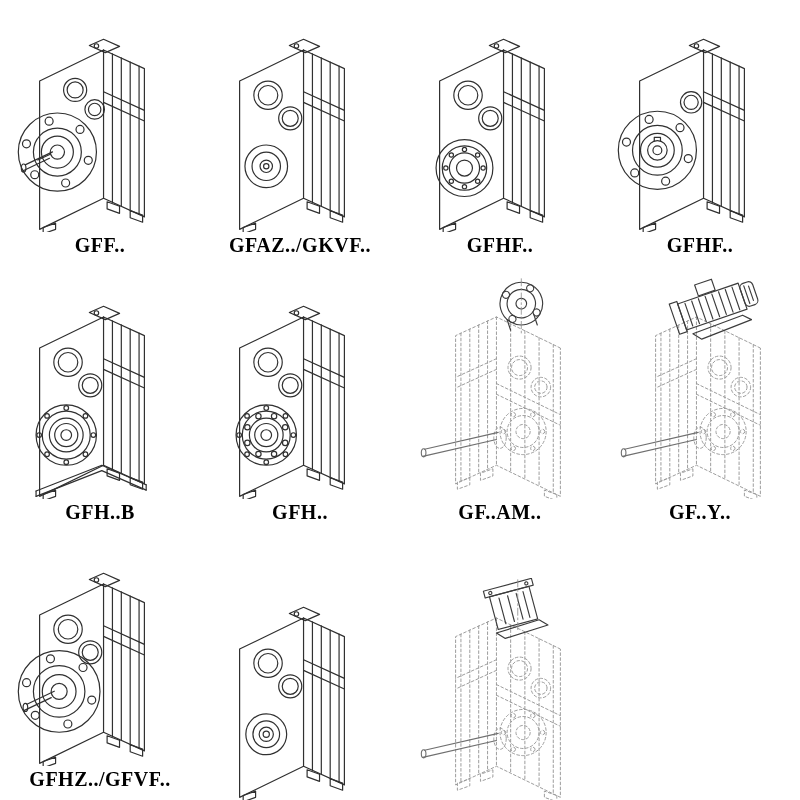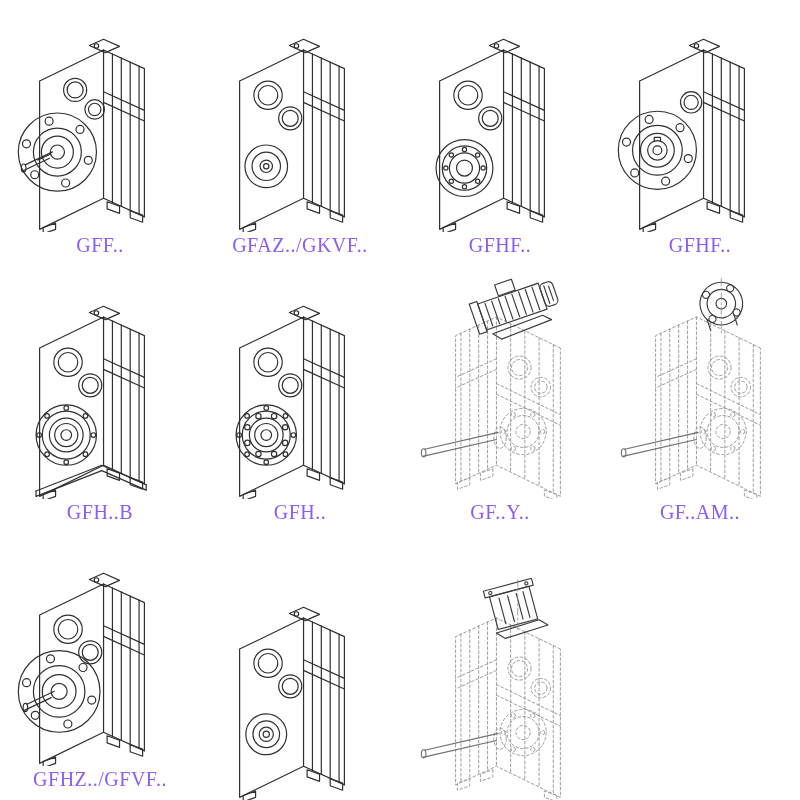--- a/index.html
+++ b/index.html
@@ -4,21 +4,21 @@
 <style>
   html,body{margin:0;padding:0;background:#ffffff;}
   body{width:800px;height:800px;overflow:hidden;font-family:"Liberation Serif","DejaVu Serif",serif;}
   .grid{display:grid;grid-template-columns:200px 200px 200px 200px;grid-template-rows:266px 267px 267px;width:800px;height:800px;}
   figure.cell{margin:0;padding:0;display:flex;flex-direction:column;align-items:center;justify-content:flex-end;background:#ffffff;}
   .cell svg.drawing{width:182px;height:222px;display:block;stroke:#303030;stroke-width:1.35;fill:none;stroke-linecap:round;stroke-linejoin:round;}
   .ph{stroke:#9b9b9b;stroke-width:1.1;stroke-dasharray:3 2.6;}
   .shaft{stroke:#6f6f6f;stroke-width:1.25;stroke-dasharray:none;}
   .att{stroke:#3c3c3c;stroke-width:1.3;stroke-dasharray:none;}
   .cl{stroke:#8a8a8a;stroke-width:0.9;stroke-dasharray:8 3 2 3;}
-  figcaption.label{font-weight:400;font-size:20px;color:#8b5cf6;letter-spacing:0.5px;text-align:right;line-height:1.1;padding:2px 0 10px 0;white-space:nowrap;}
+  figcaption.label{font-weight:700;font-size:20px;color:#000000;letter-spacing:0.5px;text-align:right;line-height:1.1;padding:2px 0 10px 0;white-space:nowrap;}
   figcaption.label-lg{font-size:23px;}
   .bordered{border-left:1px solid #d9d9d9;border-top:1px solid #d9d9d9;}
 </style>
 </head>
 <body>
 
 <svg width="0" height="0" style="position:absolute" aria-hidden="true">
   <defs>
     <symbol id="housing-s">
       <path d="M32 80 L104 45 L150 66 L150 233 L104 212 L32 247 Z"></path>
@@ -234,20 +234,48 @@
   <figure class="cell">
     <svg class="drawing" viewBox="0 0 200 250">
       <g class="ph">
           <use href="#housing-p"></use>
         </g>
       <g class="shaft">
         <path d="M98 175 L15 194"></path>
           <path d="M96 183 L13 202"></path>
           <ellipse cx="14" cy="198" rx="2.6" ry="4.6"></ellipse>
       </g>
+      <g class="att" transform="translate(124,30) rotate(-15)">
+        <circle cx="0" cy="0" r="24"></circle>
+          <circle cx="0" cy="0" r="16"></circle>
+          <circle cx="0" cy="0" r="6"></circle>
+        <circle cx="14.1" cy="14.1" r="4"></circle>
+          <circle cx="-14.1" cy="14.1" r="4"></circle>
+        <circle cx="-14.1" cy="-14.1" r="4"></circle>
+          <circle cx="14.1" cy="-14.1" r="4"></circle>
+      </g>
+      <g class="att">
+        <path d="M108 48 L112 60"></path>
+          <path d="M138 42 L142 54"></path>
+      </g>
+      <path class="cl" d="M124 2 L124 64"></path>
+    </svg>
+    <figcaption class="label">GF..AM..</figcaption>
+  </figure>
+
+  <figure class="cell">
+    <svg class="drawing" viewBox="0 0 200 250">
+      <g class="ph">
+          <use href="#housing-p"></use>
+        </g>
+      <g class="shaft">
+        <path d="M98 175 L15 194"></path>
+          <path d="M96 183 L13 202"></path>
+          <ellipse cx="14" cy="198" rx="2.6" ry="4.6"></ellipse>
+      </g>
       <g class="att" transform="translate(84,60) rotate(-19)">
         <rect x="-8" y="-34" width="9" height="36"></rect>
         <rect x="1" y="-31" width="72" height="31"></rect>
         <path d="M9 -29 L9 -2"></path>
           <path d="M17 -29 L17 -2"></path>
           <path d="M25 -29 L25 -2"></path>
           <path d="M33 -29 L33 -2"></path>
         <path d="M41 -29 L41 -2"></path>
           <path d="M49 -29 L49 -2"></path>
           <path d="M57 -29 L57 -2"></path>
@@ -259,48 +287,20 @@
       </g>
       <g class="att">
           <path d="M92 64 L148 43 L158 48 L102 70 Z"></path>
         </g>
     </svg>
     <figcaption class="label">GF..Y..</figcaption>
   </figure>
 
   <figure class="cell">
     <svg class="drawing" viewBox="0 0 200 250">
-      <g class="ph">
-          <use href="#housing-p"></use>
-        </g>
-      <g class="shaft">
-        <path d="M98 175 L15 194"></path>
-          <path d="M96 183 L13 202"></path>
-          <ellipse cx="14" cy="198" rx="2.6" ry="4.6"></ellipse>
-      </g>
-      <g class="att" transform="translate(124,30) rotate(-15)">
-        <circle cx="0" cy="0" r="24"></circle>
-          <circle cx="0" cy="0" r="16"></circle>
-          <circle cx="0" cy="0" r="6"></circle>
-        <circle cx="14.1" cy="14.1" r="4"></circle>
-          <circle cx="-14.1" cy="14.1" r="4"></circle>
-        <circle cx="-14.1" cy="-14.1" r="4"></circle>
-          <circle cx="14.1" cy="-14.1" r="4"></circle>
-      </g>
-      <g class="att">
-        <path d="M108 48 L112 60"></path>
-          <path d="M138 42 L142 54"></path>
-      </g>
-      <path class="cl" d="M124 2 L124 64"></path>
-    </svg>
-    <figcaption class="label">GF..AM..</figcaption>
-  </figure>
-
-  <figure class="cell">
-    <svg class="drawing" viewBox="0 0 200 250">
       <use href="#housing-s"></use>
       <use href="#bores"></use>
       <g>
         <circle cx="54" cy="166" r="46"></circle>
         <circle cx="90.7" cy="175.8" r="4.5"></circle>
           <circle cx="63.8" cy="202.7" r="4.5"></circle>
           <circle cx="27.1" cy="192.9" r="4.5"></circle>
         <circle cx="17.3" cy="156.2" r="4.5"></circle>
           <circle cx="44.2" cy="129.3" r="4.5"></circle>
           <circle cx="80.9" cy="139.1" r="4.5"></circle>

